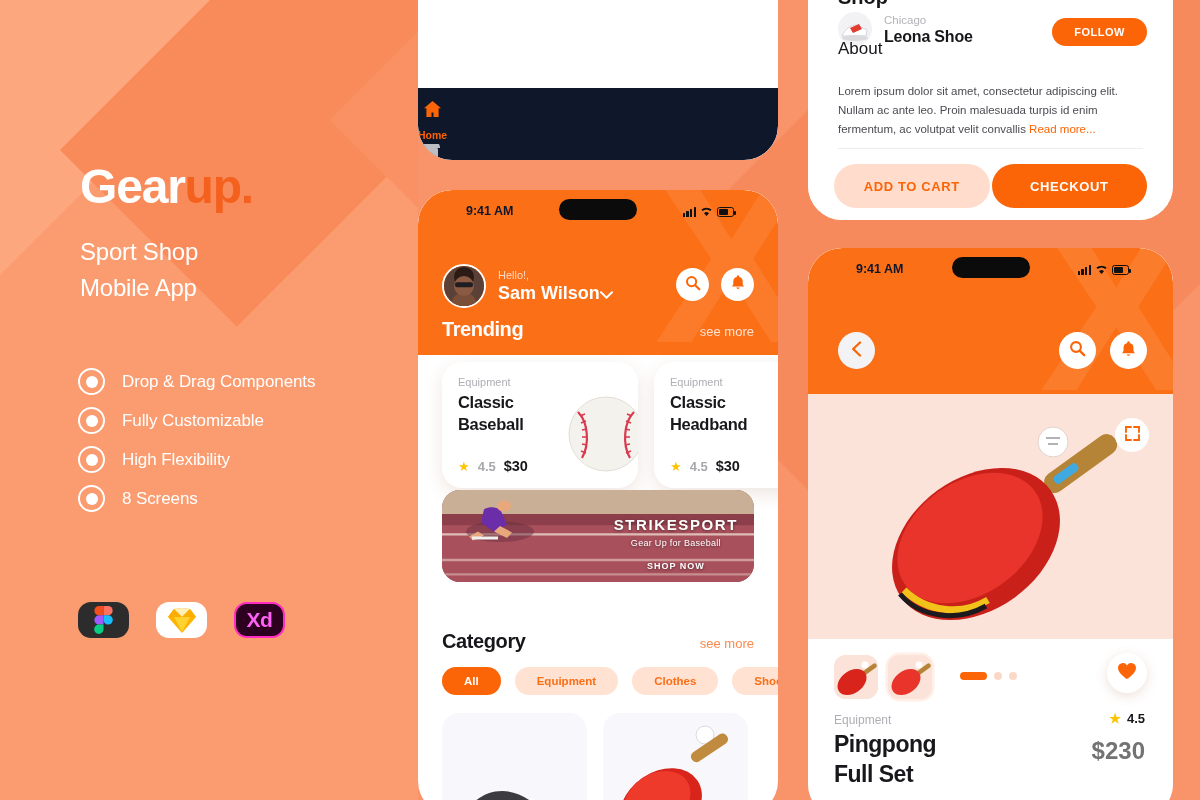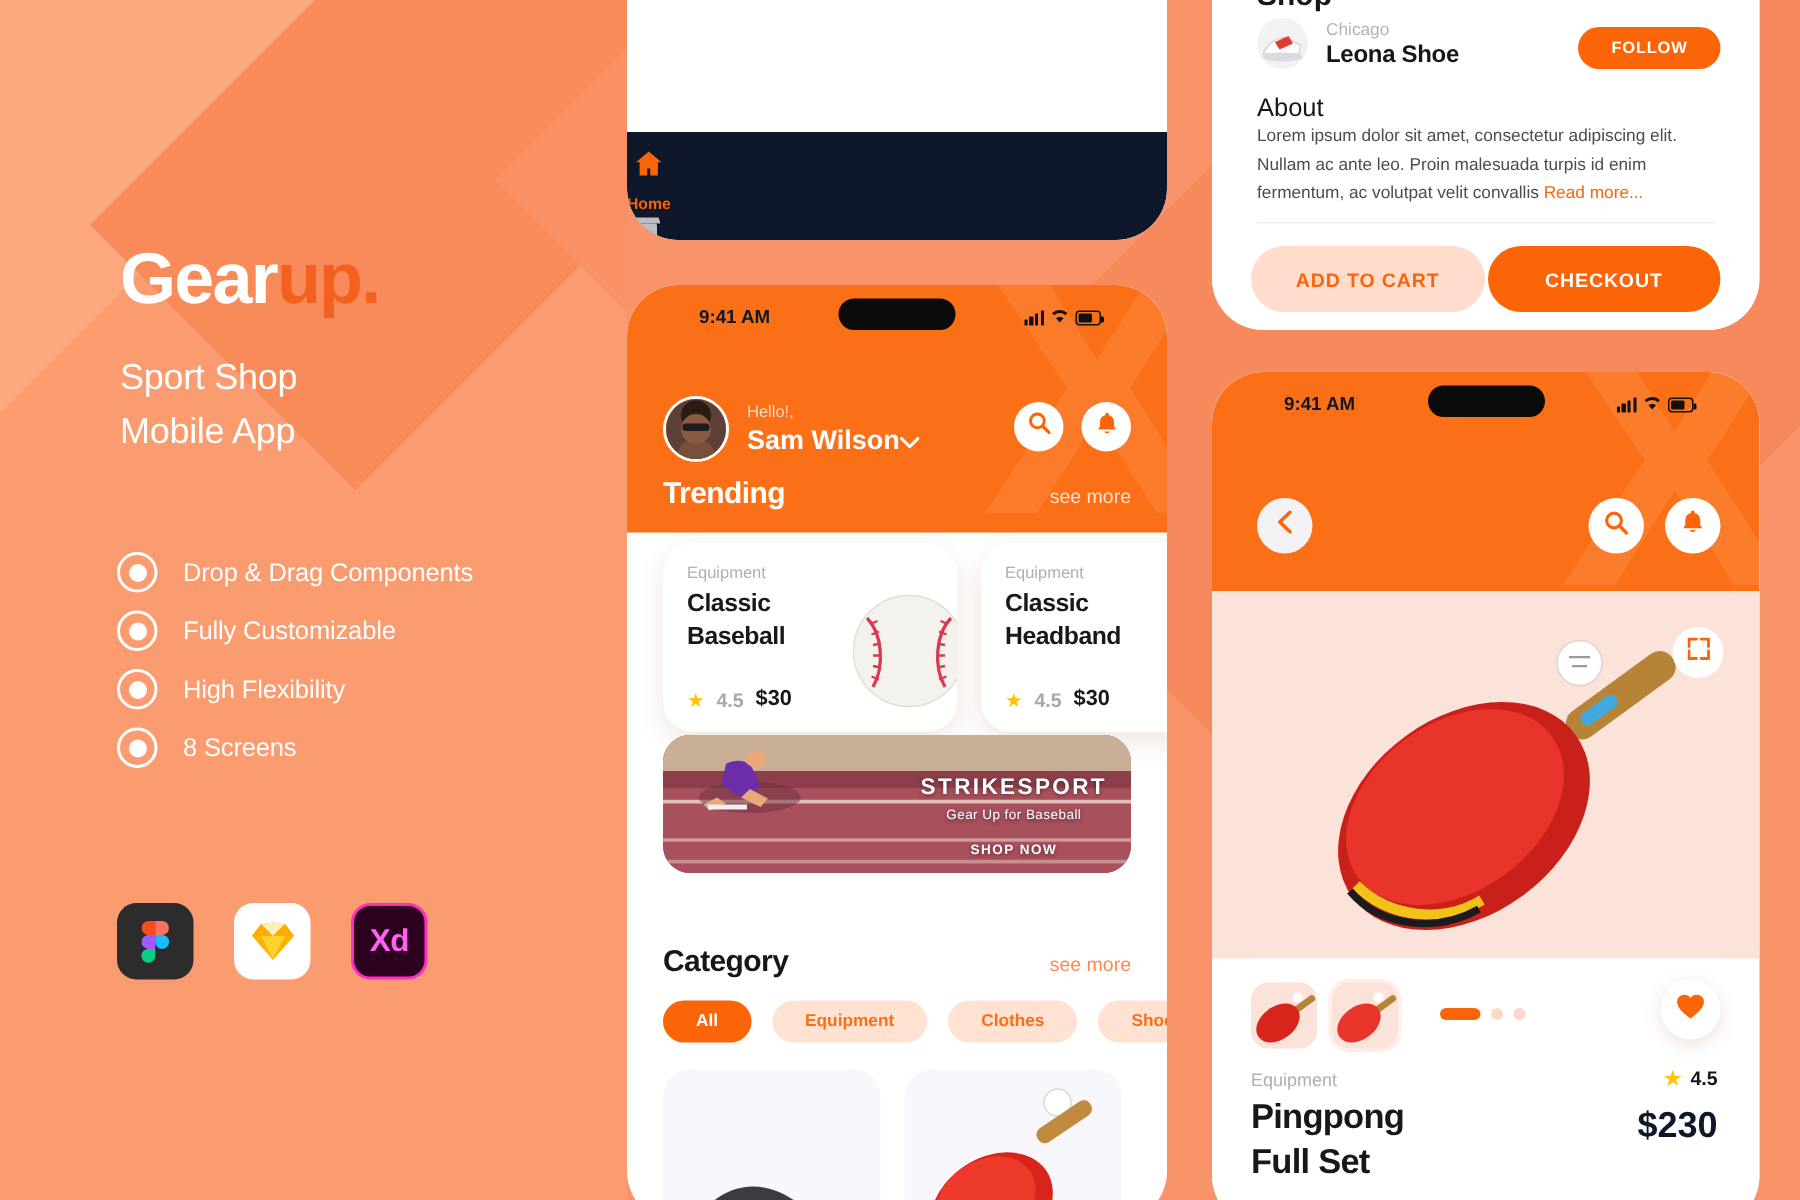--- a/index.html
+++ b/index.html
@@ -42,21 +42,21 @@
     border:2.5px solid #FFFFFF; flex:0 0 auto;
     display:flex; align-items:center; justify-content:center;
   }
   .radio i{ width:12px; height:12px; border-radius:50%; background:#FFFFFF; display:block; }
   .feat-label{
     margin-left:17px; color:#FFFFFF; font-size:17px; font-weight:500;
     letter-spacing:-0.1px;
   }
 
   .logos{ position:absolute; left:78px; top:602px; display:flex; gap:27px; }
-  .logo{ width:51px; height:51px; border-radius:13px;
+  .logo{ width:51px; height:36px; border-radius:13px;
          display:flex; align-items:center; justify-content:center; position:relative; }
   .logo-figma{ background:#2C2C2C; }
   .logo-sketch{ background:#FFFFFF; }
   .logo-xd{ background:#2E001F; border:2px solid #FF2BC2; }
   .xd-text{ color:#FF61F6; font-size:21px; font-weight:bold; letter-spacing:-0.5px; }
 
   
   .right-bg{ position:absolute; left:418px; top:0; width:782px; height:800px;
              background:#F9936A; overflow:hidden; }
   .rb1{ position:absolute; left:-200px; top:-100px; width:1200px; height:300px;
@@ -142,21 +142,21 @@
   .c-shop{ position:absolute; left:30px; top:-14px; font-size:20px; font-weight:bold; color:#17171B; }
   .c-row{ position:absolute; left:30px; right:26px; top:12px; display:flex;
           align-items:flex-end; justify-content:space-between; }
   .c-left{ display:flex; align-items:center; gap:12px; }
   .c-av{ width:34px; height:34px; border-radius:50%; overflow:hidden; flex:0 0 auto; }
   .c-city{ font-size:11.5px; color:#B3B3B9; line-height:1.4; }
   .c-name{ font-size:16px; font-weight:bold; color:#17171B; letter-spacing:-.2px; }
   .follow-btn{ height:28px; padding:0 22px; border-radius:14px; background:#FB6507;
                color:#fff; font-size:11px; font-weight:bold; letter-spacing:.5px;
                display:flex; align-items:center; }
-  .c-about{ position:absolute; left:30px; top:62px; font-size:17px; font-weight:500; color:#17171B; }
+  .c-about{ position:absolute; left:30px; top:39px; font-size:17px; font-weight:500; color:#17171B; }
   .c-text{ position:absolute; left:30px; right:30px; top:82px; font-size:11.5px;
            line-height:19px; color:#4B4B52; }
   .read-more{ color:#FB6507; font-weight:500; }
   .c-div{ position:absolute; left:30px; right:30px; top:148px; height:1px; background:#EDEDF1; }
   .c-btns{ position:absolute; left:26px; right:26px; top:164px; display:flex; gap:2px; }
   .btn{ flex:1; height:44px; border-radius:22px; display:flex; align-items:center;
         justify-content:center; font-size:13px; font-weight:bold; letter-spacing:.6px; }
   .btn-cart{ background:#FFDCCB; color:#FB6507; }
   .btn-checkout{ background:#FB6507; color:#fff; }
 
@@ -187,21 +187,21 @@
   .dot{ width:8px; height:8px; border-radius:4px; background:#FCD9C6; }
   .dot.on{ width:27px; background:#FB6507; }
   .d-heart{ position:absolute; right:26px; top:14px; width:40px; height:40px;
             border-radius:50%; background:#fff; box-shadow:0 3px 12px rgba(160,90,50,.18);
             display:flex; align-items:center; justify-content:center; }
   .d-cat{ position:absolute; left:26px; top:74px; font-size:12px; color:#AEAEB4; }
   .d-name{ position:absolute; left:26px; top:90px; font-size:23px; font-weight:bold;
            color:#18181C; line-height:30px; letter-spacing:-.5px; }
   .d-rate{ position:absolute; right:28px; top:72px; display:flex; align-items:center;
            gap:6px; font-size:13px; font-weight:bold; color:#17171B; }
-  .d-price{ position:absolute; right:28px; top:98px; font-size:24px; font-weight:bold; color:#0f172a; }
+  .d-price{ position:absolute; right:28px; top:98px; font-size:24px; font-weight:bold; color:#737373; }
 
   .star{ color:#FFC400; font-size:13px; line-height:1; }
 </style>
 </head>
 <body>
 
 <div class="left-panel">
   <div class="stripe s1"></div>
   <div class="stripe s2"></div>
   <div class="stripe s3"></div>

